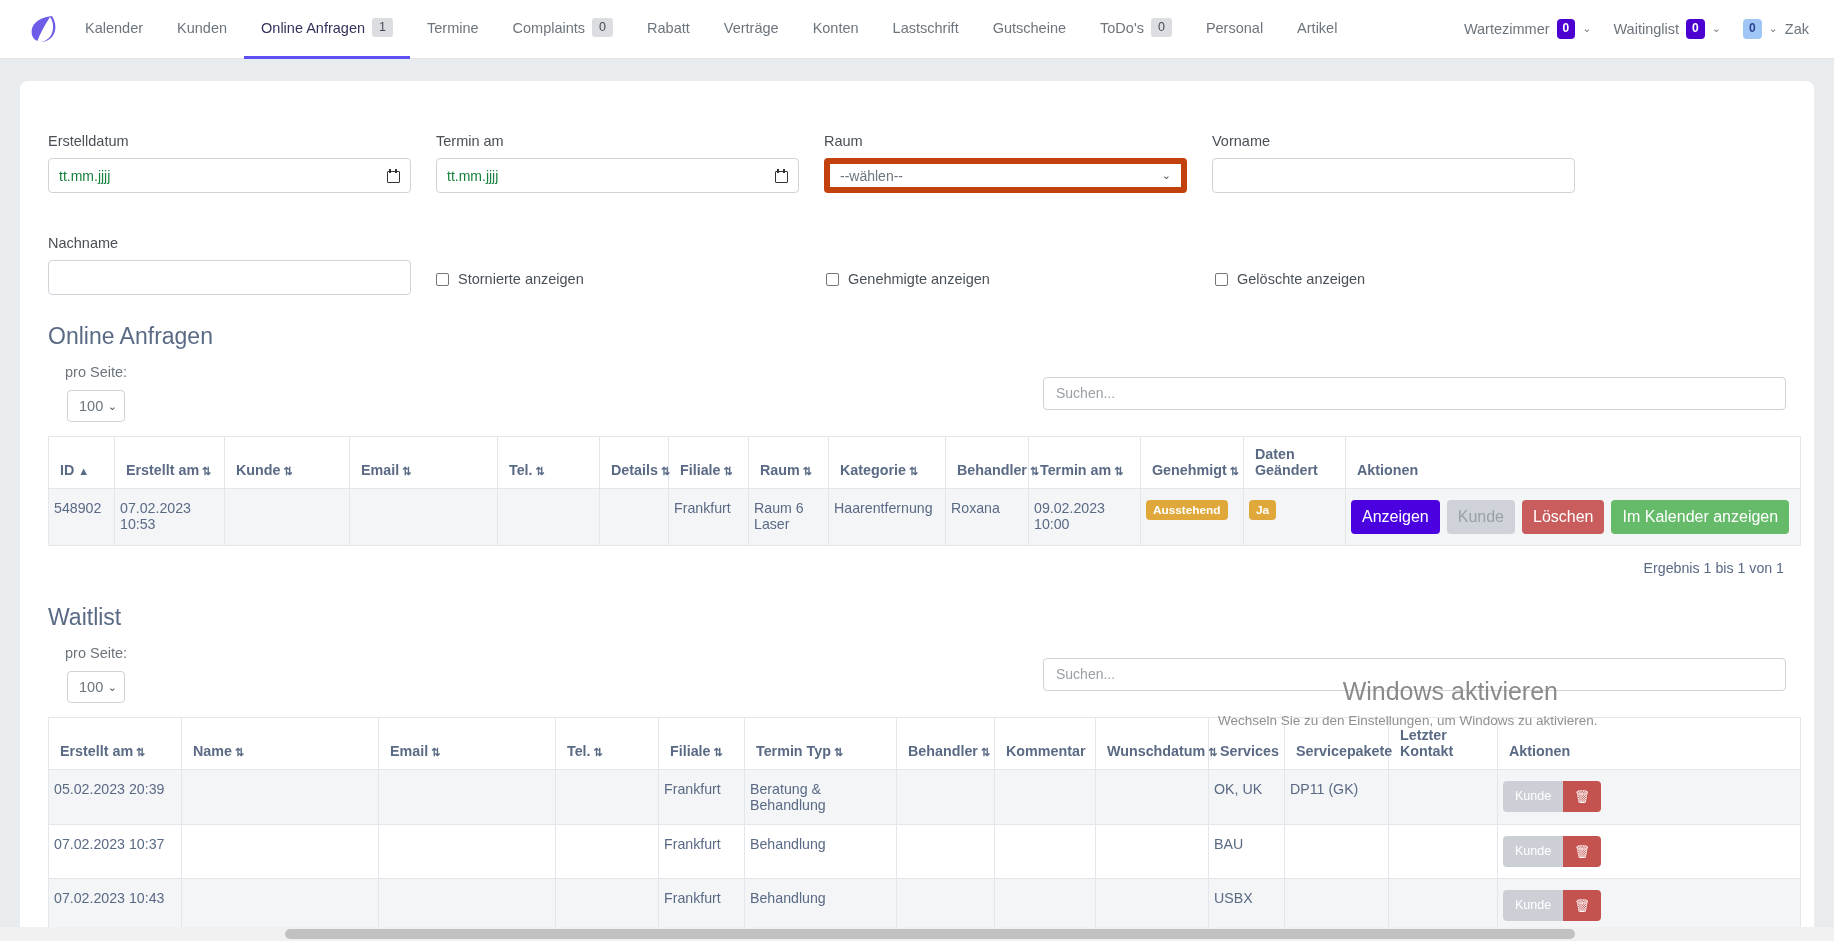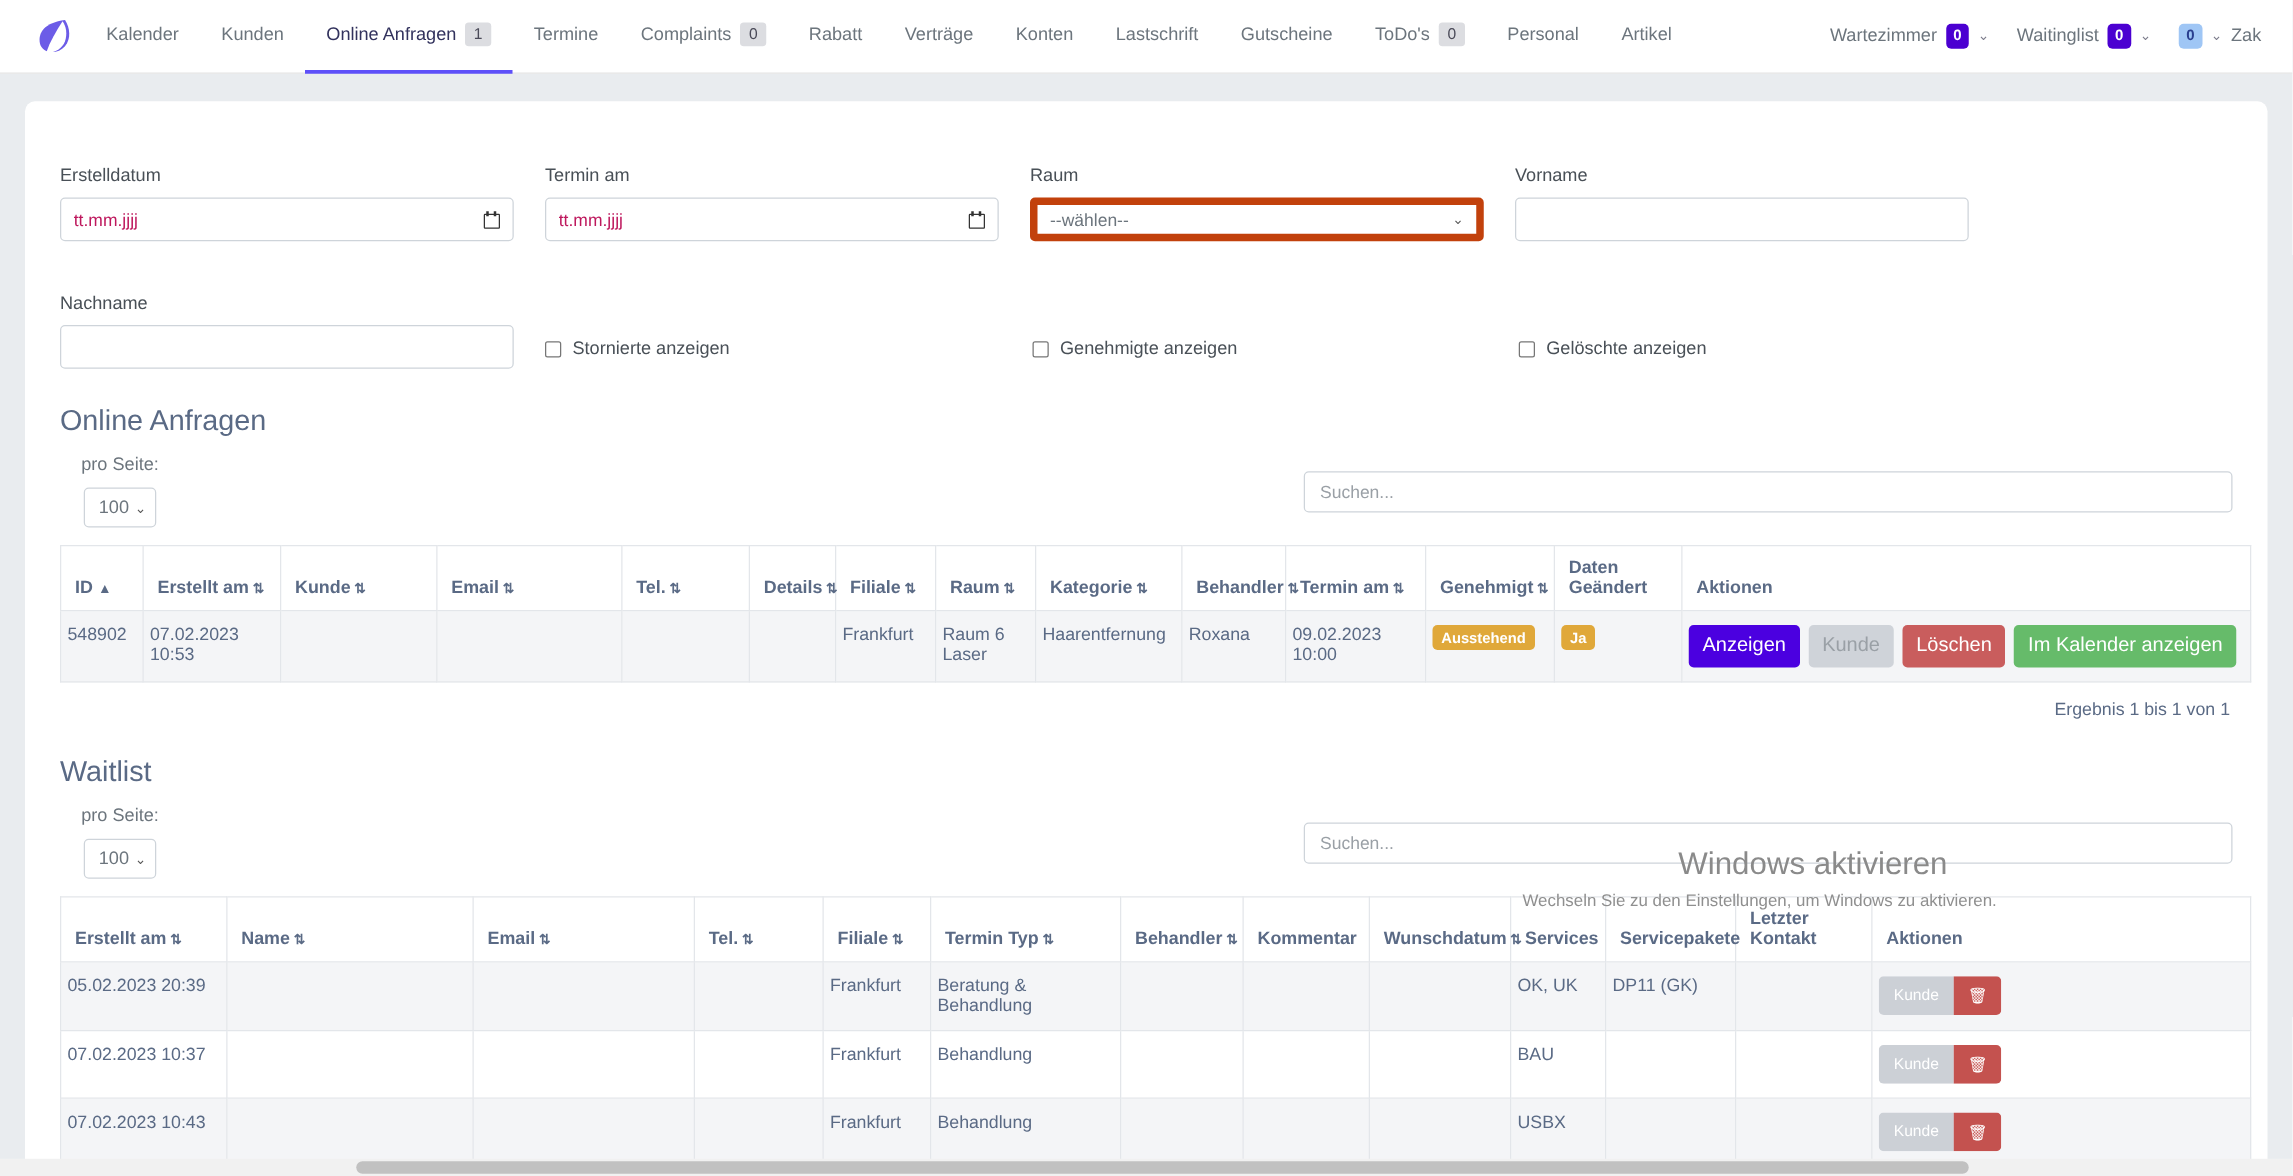--- a/index.html
+++ b/index.html
@@ -75,21 +75,21 @@
   }
   .fcell { width:388px; padding-right:25px; }
   .flabel { color:#495057; font-size:14.5px; margin-bottom:9px; display:block;margin-top:26px; }
   .finput {
     width:363px; height:35px;
     border:1px solid #ced4da; border-radius:4px;
     padding:0 10px; font-size:14px; color:#495057;
     background:#fff; font-family:"Liberation Sans", sans-serif;
     display:flex; align-items:center; justify-content:space-between;
   }
-  .finput .ph { color:#be185d; }
+  .finput .ph { color:#15803d; }
   .cal-icon { width:13px; height:14px; position:relative; }
   .cal-icon::before{
     content:""; position:absolute; inset:2px 0 0 0;
     border:1.6px solid #333; border-radius:1px;
   }
   .cal-icon::after{
     content:""; position:absolute; top:0; left:2px; width:2px; height:4px;
     box-shadow:0 0 0 0 #333, 6px 0 0 0 #333;
     background:#333;
   }

